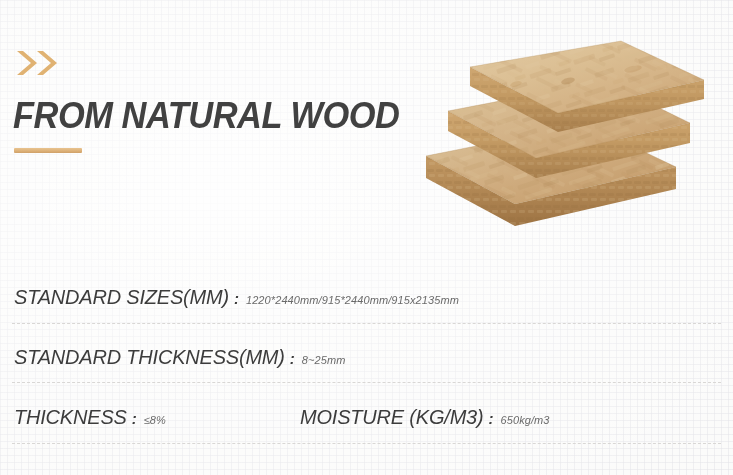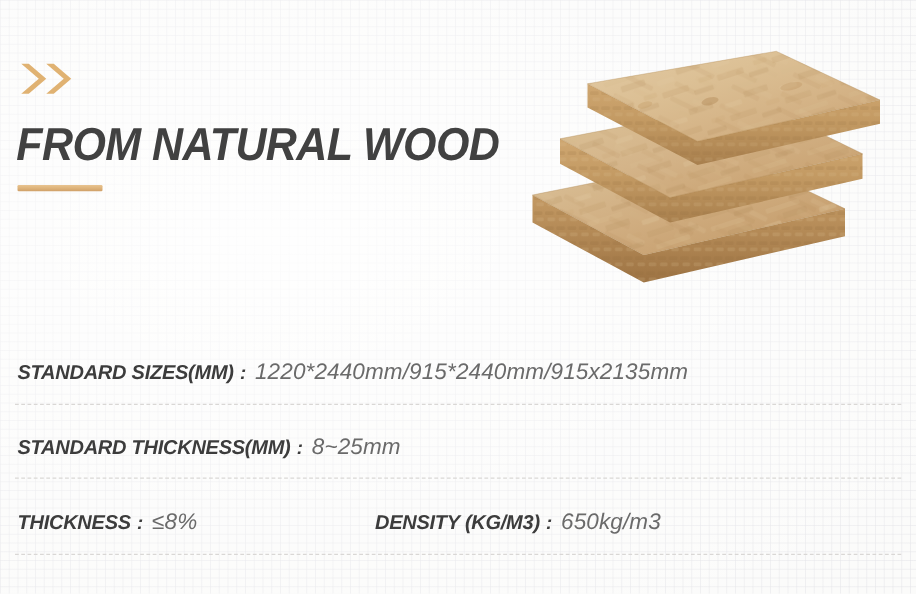--- a/index.html
+++ b/index.html
@@ -115,35 +115,35 @@
   #spec-row-2 { top: 395px; }
 
   .spec-cell {
     display: flex;
     align-items: baseline;
     white-space: nowrap;
   }
   .spec-cell.cell-a { padding-left: 14px; }
 
   .spec-label {
-    font-size: 16px;
-    font-weight: bold;
+    font-size: 20px;
+    font-weight: normal;
     font-style: italic;
     color: #3c3c3c;
     letter-spacing: -0.2px;
   }
   .spec-colon {
     font-size: 15px;
     font-weight: bold;
     font-style: italic;
     color: #3c3c3c;
     padding: 0 7px 0 5px;
   }
   .spec-value {
-    font-size: 18px;
+    font-size: 11px;
     font-style: italic;
     color: #6a6a6a;
     letter-spacing: 0.1px;
   }
 
   
   #density-cell { position: absolute; left: 300px; }
   #moisture-cell { position: absolute; left: 14px; }
 
   
@@ -283,21 +283,21 @@
 
   <div class="divider" id="divider-1"></div>
 
   <div class="spec-row" id="spec-row-2">
     <div class="spec-cell" id="moisture-cell">
       <span class="spec-label">THICKNESS</span>
       <span class="spec-colon">:</span>
       <span class="spec-value">≤8%</span>
     </div>
     <div class="spec-cell" id="density-cell">
-      <span class="spec-label">DENSITY (KG/M3)</span>
+      <span class="spec-label">MOISTURE (KG/M3)</span>
       <span class="spec-colon">:</span>
       <span class="spec-value">650kg/m3</span>
     </div>
   </div>
 
   <div class="divider" id="divider-2"></div>
 
 </div>
 
 </body></html>

